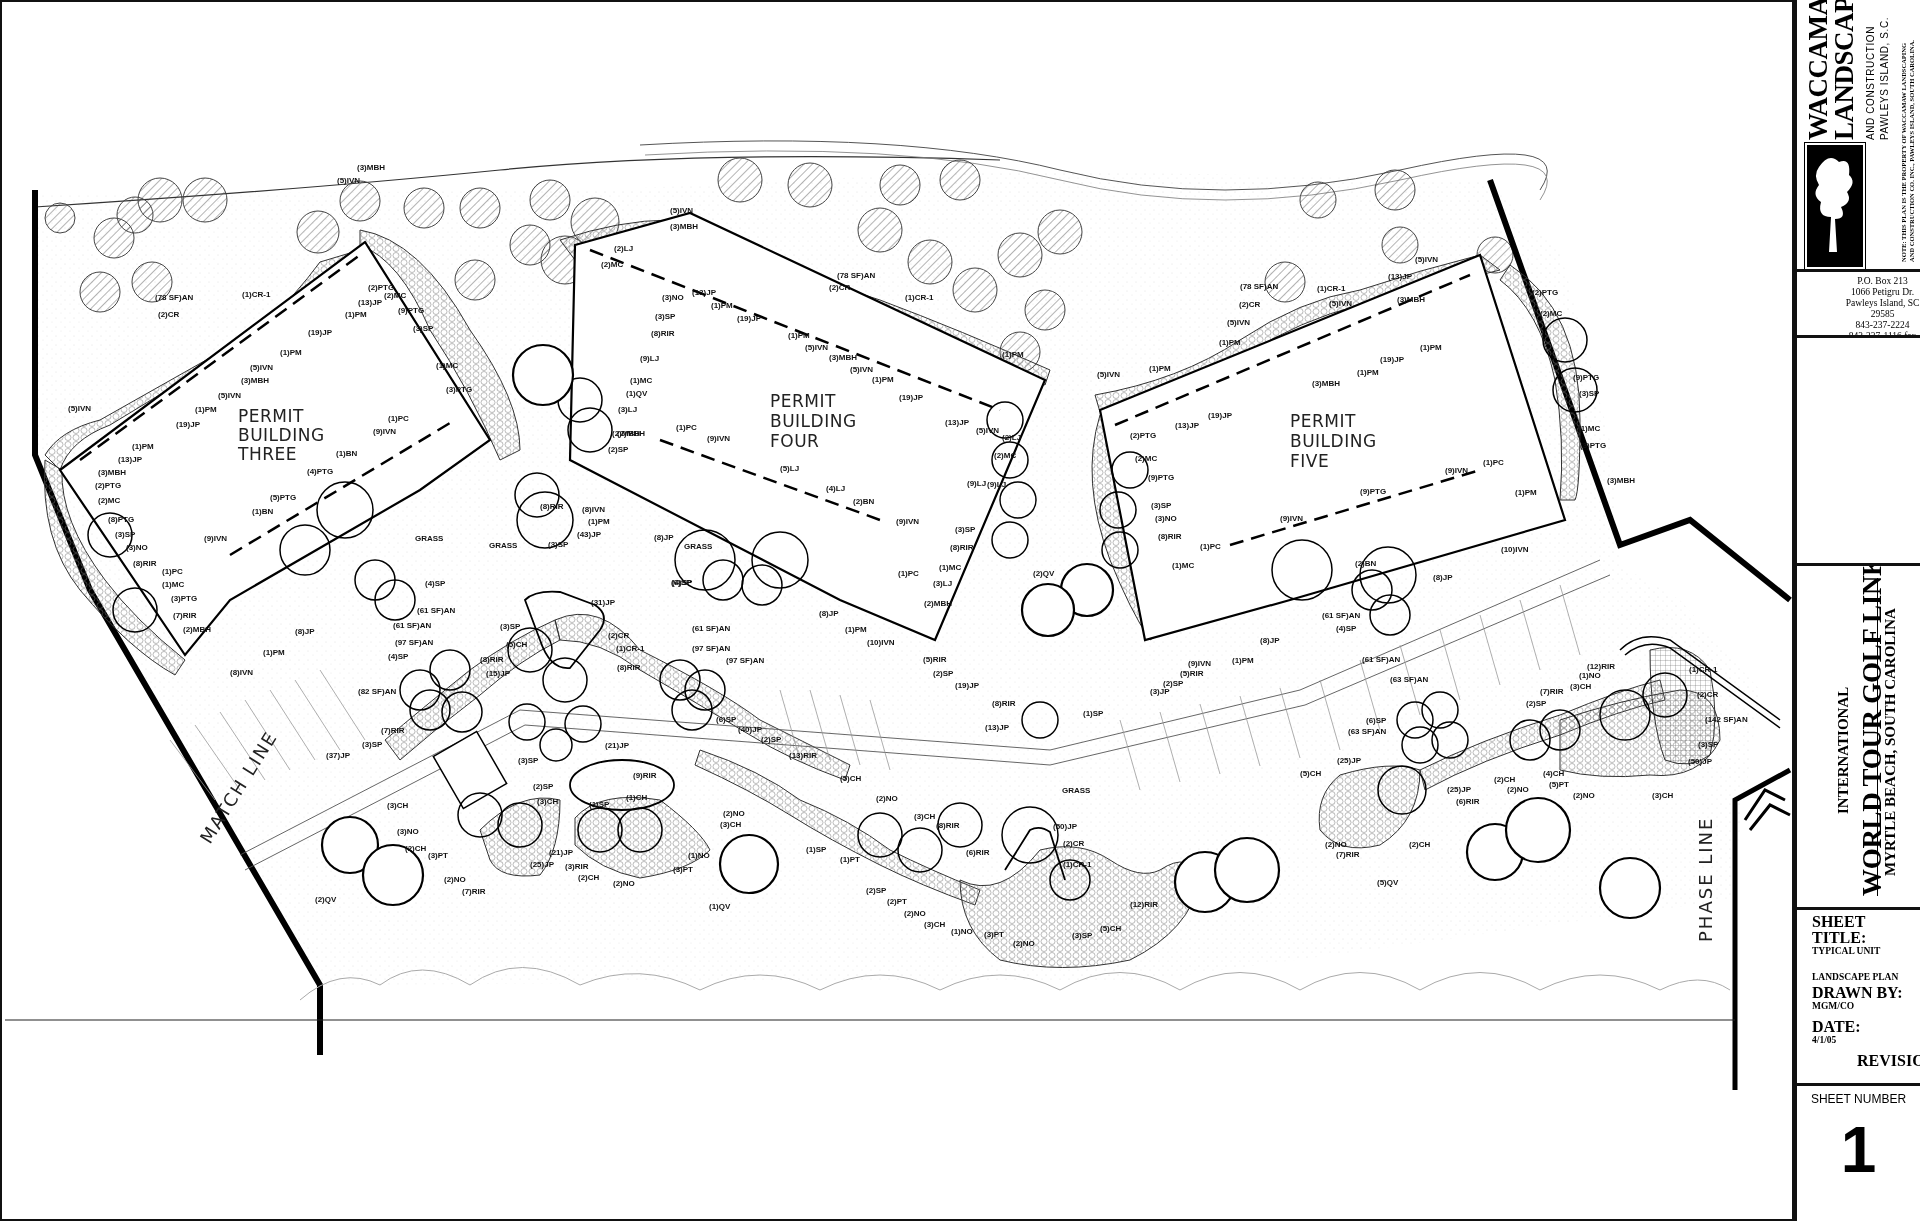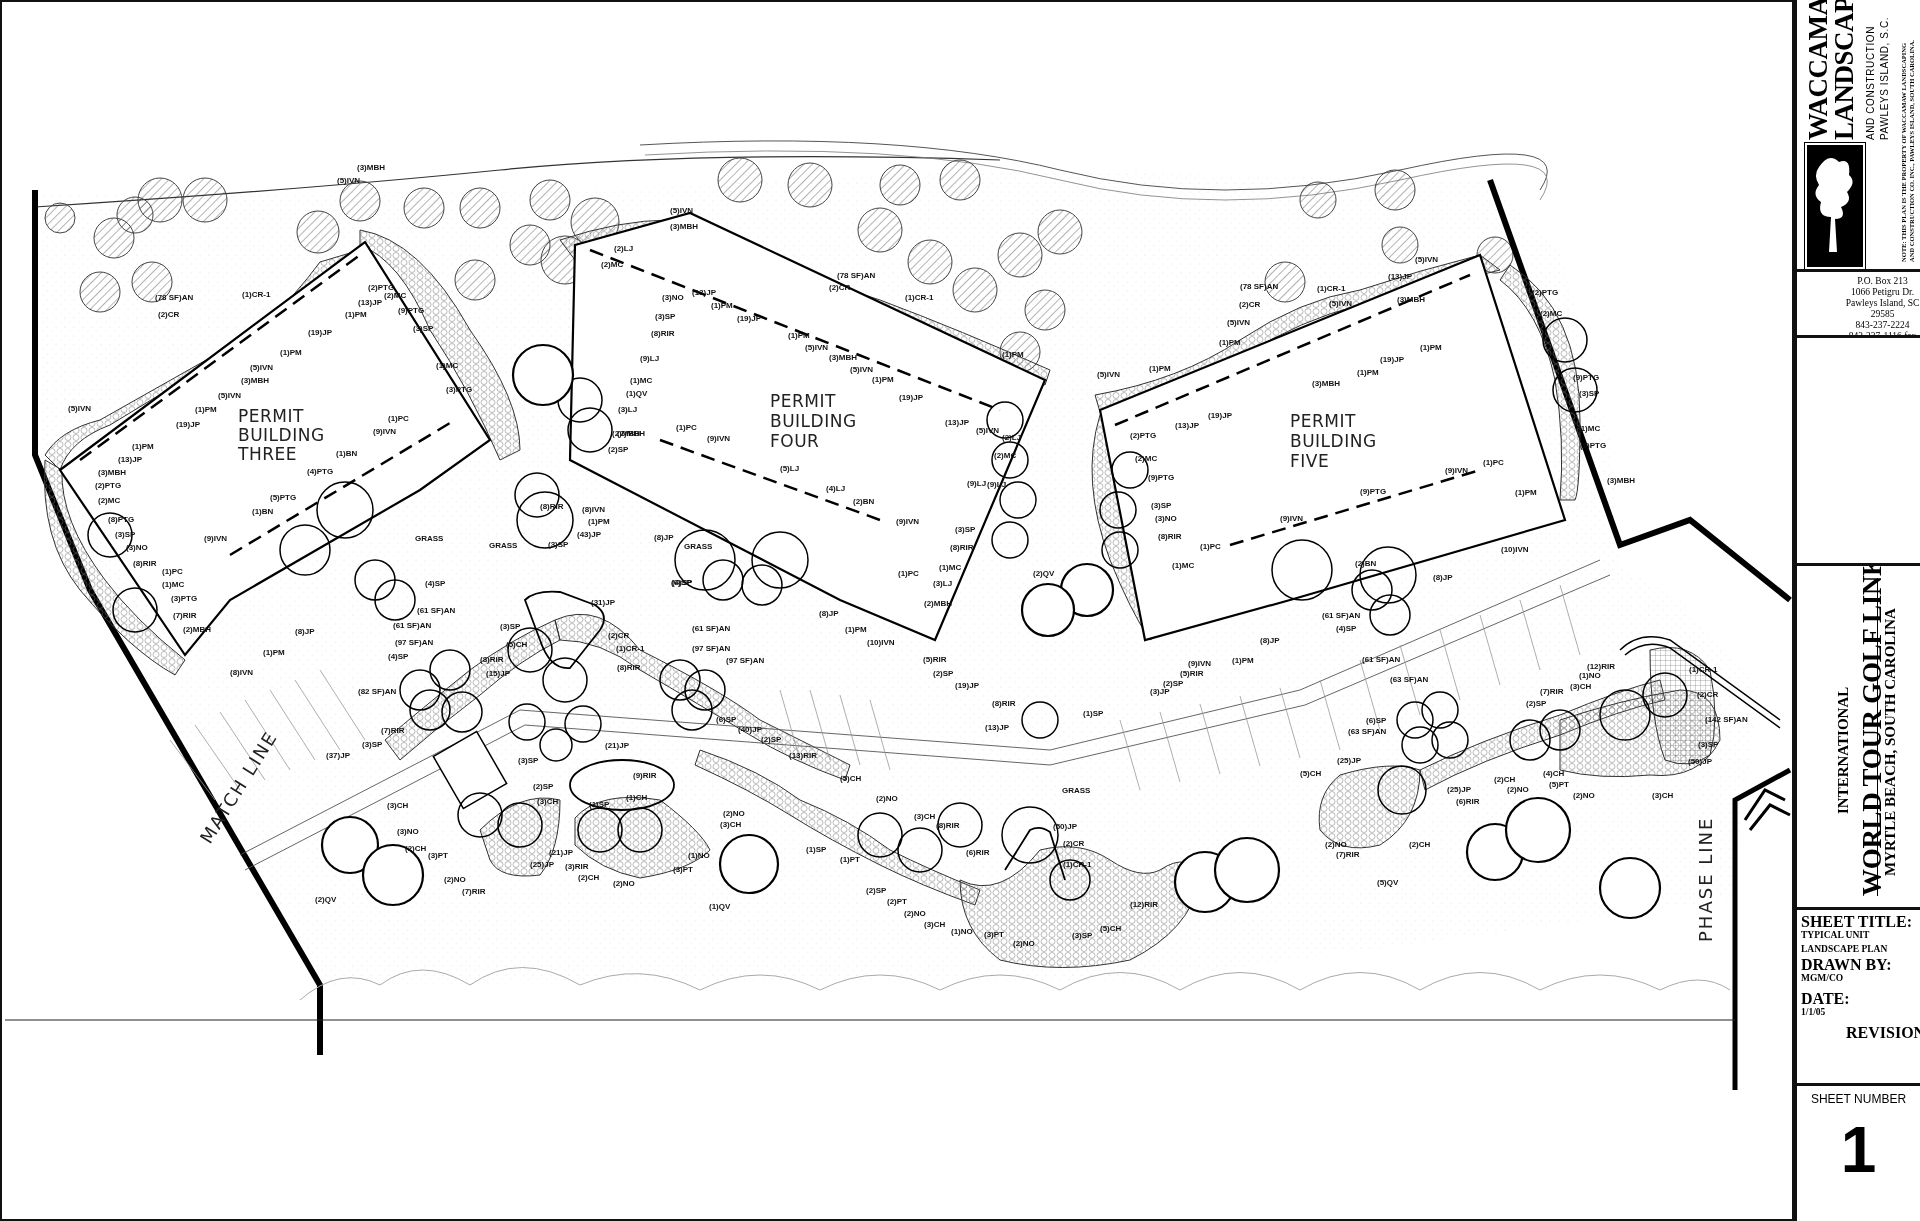--- a/index.html
+++ b/index.html
@@ -10,21 +10,21 @@
   .bldg { font-family:"DejaVu Sans", sans-serif; font-size:17px; fill:#222; letter-spacing:0.5px; }
   .big-lbl { font-family:"DejaVu Sans", sans-serif; font-size:18px; fill:#222; letter-spacing:2px; }
 
   
   #titleblock { position:absolute; left:1794px; top:0; width:126px; height:1221px; border-left:3px solid #111; box-sizing:border-box; background:#fff; }
   .tb-cell { position:absolute; left:0; width:123px; border-bottom:3px solid #111; box-sizing:border-box; overflow:hidden; }
   #tb-logo { top:0; height:272px; }
   #tb-addr { top:272px; height:66px; text-align:center; font-family:"Liberation Serif", serif; font-size:9.5px; line-height:11px; padding-top:4px;padding-left:48px; }
   #tb-blank { top:338px; height:228px; }
   #tb-project { top:566px; height:344px; }
-  #tb-sheetinfo { top:910px; height:176px; padding:4px 4px; font-family:"Liberation Serif", serif; }
+  #tb-sheetinfo { top:910px; height:176px; padding:4px 15px; font-family:"Liberation Serif", serif; }
   #tb-number { top:1086px; height:169px; border-bottom:none; font-family:Liberation Sans, sans-serif; }
 
   .rot { position:absolute; transform-origin:0 0; transform:rotate(-90deg); white-space:nowrap; }
   .logo-title { font-family:"Liberation Serif", serif; font-weight:bold; font-size:27px; letter-spacing:-0.5px; line-height:26px; }
   .logo-sub { font-family:"Liberation Sans", sans-serif; font-size:10px; letter-spacing:0.6px; }
   .logo-note { font-family:"Liberation Serif", serif; font-size:6.5px; font-weight:bold; }
   .proj-small { font-family:"Liberation Serif", serif; font-weight:bold; font-size:15px; }
   .proj-big { font-family:"Liberation Serif", serif; font-weight:bold; font-size:27px; letter-spacing:-0.3px; }
   .proj-loc { font-family:"Liberation Serif", serif; font-weight:bold; font-size:15px; }
 
@@ -567,26 +567,26 @@
 
     <div class="tb-cell" id="tb-project">
       <div class="rot proj-small" style="left:38px; top:248px;">INTERNATIONAL</div>
       <div class="rot proj-big" style="left:60px; top:330px;">WORLD TOUR GOLF LINKS</div>
       <div style="position:absolute; left:80px; top:12px; width:1px; height:318px; background:#000;"></div>
       <div class="rot proj-loc" style="left:85px; top:310px;">MYRTLE BEACH, SOUTH CAROLINA</div>
     </div>
 
     <div class="tb-cell" id="tb-sheetinfo">
       <div class="si-head">SHEET TITLE:</div>
-      <div class="si-val" style="margin-bottom:4px">TYPICAL UNIT</div>
+      <div class="si-val" style="margin-bottom:16px">TYPICAL UNIT</div>
       <div class="si-val">LANDSCAPE PLAN</div>
       <div class="si-head">DRAWN BY:</div>
       <div class="si-val">MGM/CO</div>
       <div class="si-head" style="margin-top:8px;">DATE:</div>
-      <div class="si-val">1/1/05</div>
+      <div class="si-val">4/1/05</div>
       <div class="si-head" style="margin-top:8px;margin-left:45px;">REVISIONS:</div>
     </div>
 
     <div class="tb-cell" id="tb-number">
       <div class="sn-label">SHEET NUMBER</div>
       <div class="sn-num">1</div>
       <div class="sn-of">OF 1</div>
     </div>
   </div>
 </div>

